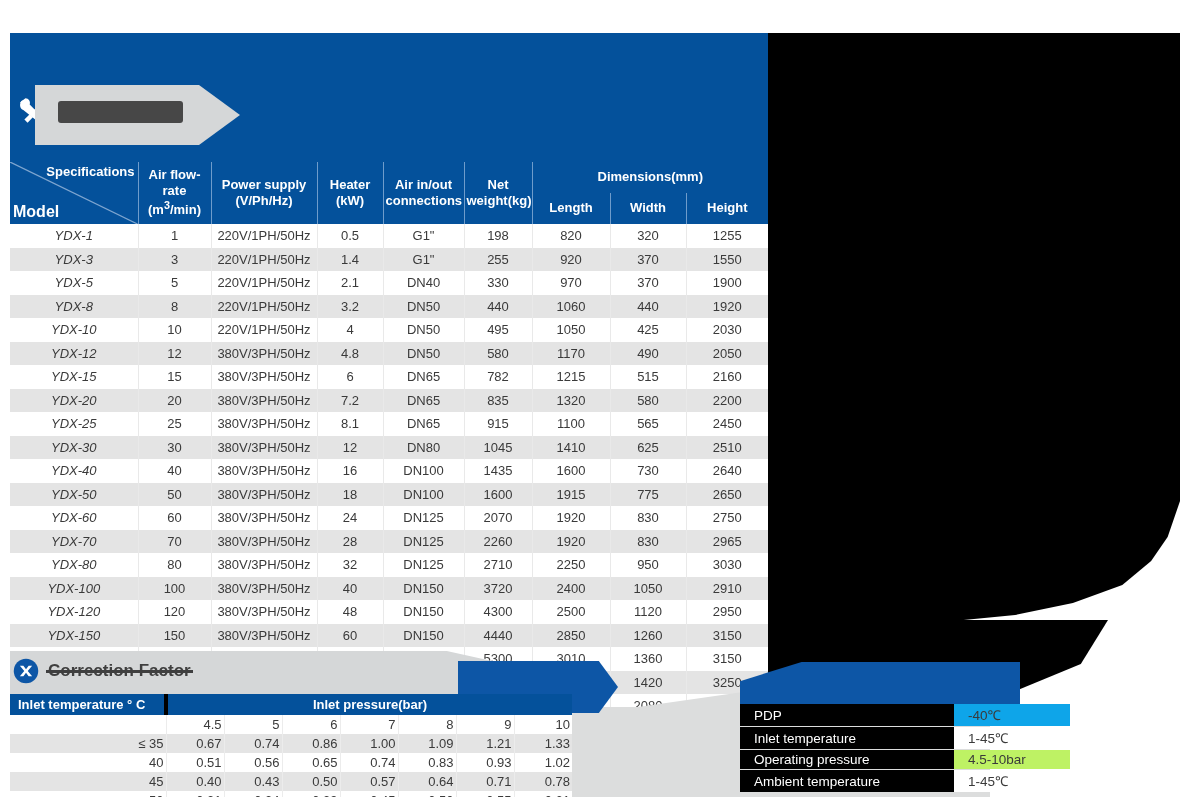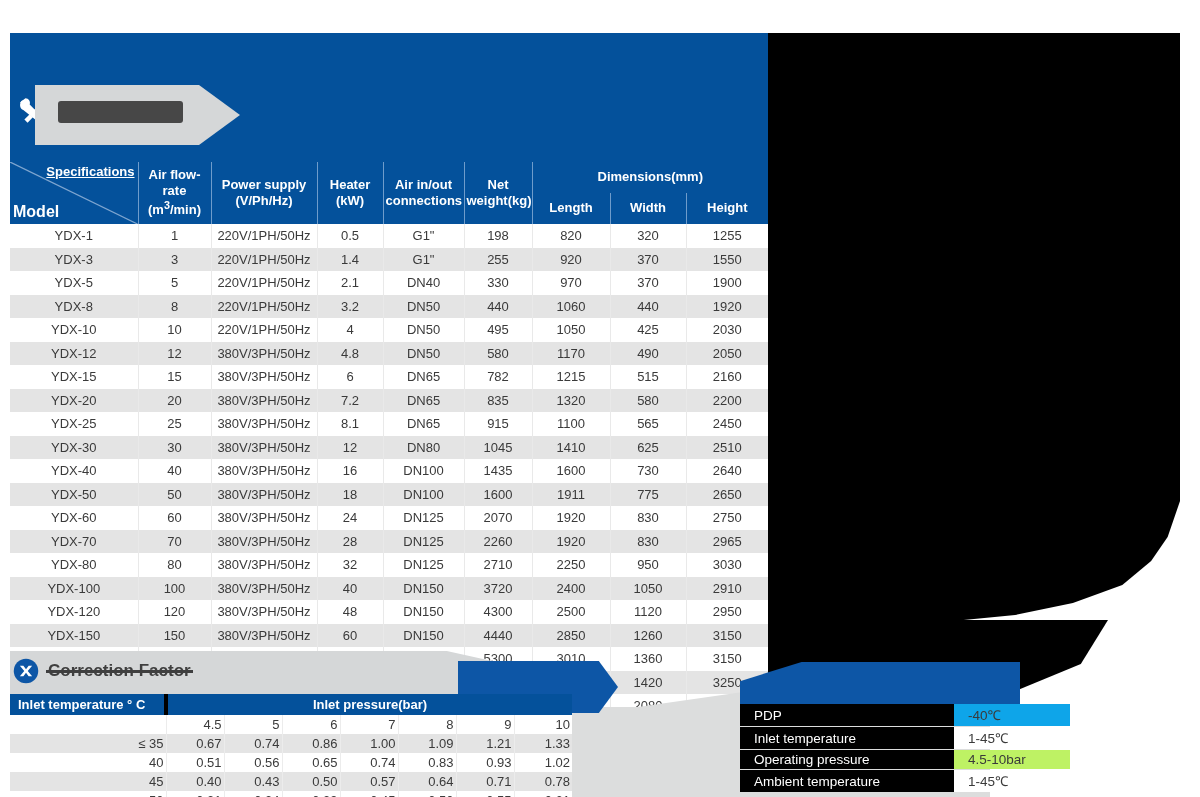--- a/index.html
+++ b/index.html
@@ -51,33 +51,33 @@
   table.spec th{
     background:#04519b;color:#ffffff;font-weight:bold;
     border-left:1px solid #6f9ccb;
     padding:3px 2px;line-height:1.25;font-size:13px;
   }
   table.spec th.first{border-left:none;}
   table.spec td{
     text-align:center;padding:2px 2px;border-left:1px solid #e9e9e9;
     line-height:1.5;
   }
-  table.spec td.first{border-left:none;}
+  table.spec td.first{border-left:none;font-style:italic;}
   table.spec tbody tr:nth-child(odd){background:#ffffff;}
   table.spec tbody tr:nth-child(even){background:#e4e4e4;}
 
   .corner{
     position:relative;height:56px;padding:0;vertical-align:top;
     background:#04519b;
   }
   .corner .diag{
     position:absolute;left:0;top:0;width:100%;height:100%;
   }
   .corner .sp{
-    position:absolute;right:3px;top:2px;font-size:13px;text-decoration:underline;
+    position:absolute;right:3px;top:2px;font-size:13px;
   }
   .corner .md{
     position:absolute;left:3px;bottom:2px;font-size:16px;
   }
 
   
   .cf-bgblock{
     position:absolute;left:10px;top:651px;width:560px;height:44px;
     background:#d5d7d8;
     clip-path:polygon(0 0, 78% 0, 100% 62%, 100% 100%, 0 100%);
@@ -330,21 +330,21 @@
             <td>730</td>
             <td>2640</td>
           </tr>
           <tr>
             <td class="first">YDX-50</td>
             <td>50</td>
             <td>380V/3PH/50Hz</td>
             <td>18</td>
             <td>DN100</td>
             <td>1600</td>
-            <td>1911</td>
+            <td>1915</td>
             <td>775</td>
             <td>2650</td>
           </tr>
           <tr>
             <td class="first">YDX-60</td>
             <td>60</td>
             <td>380V/3PH/50Hz</td>
             <td>24</td>
             <td>DN125</td>
             <td>2070</td>

